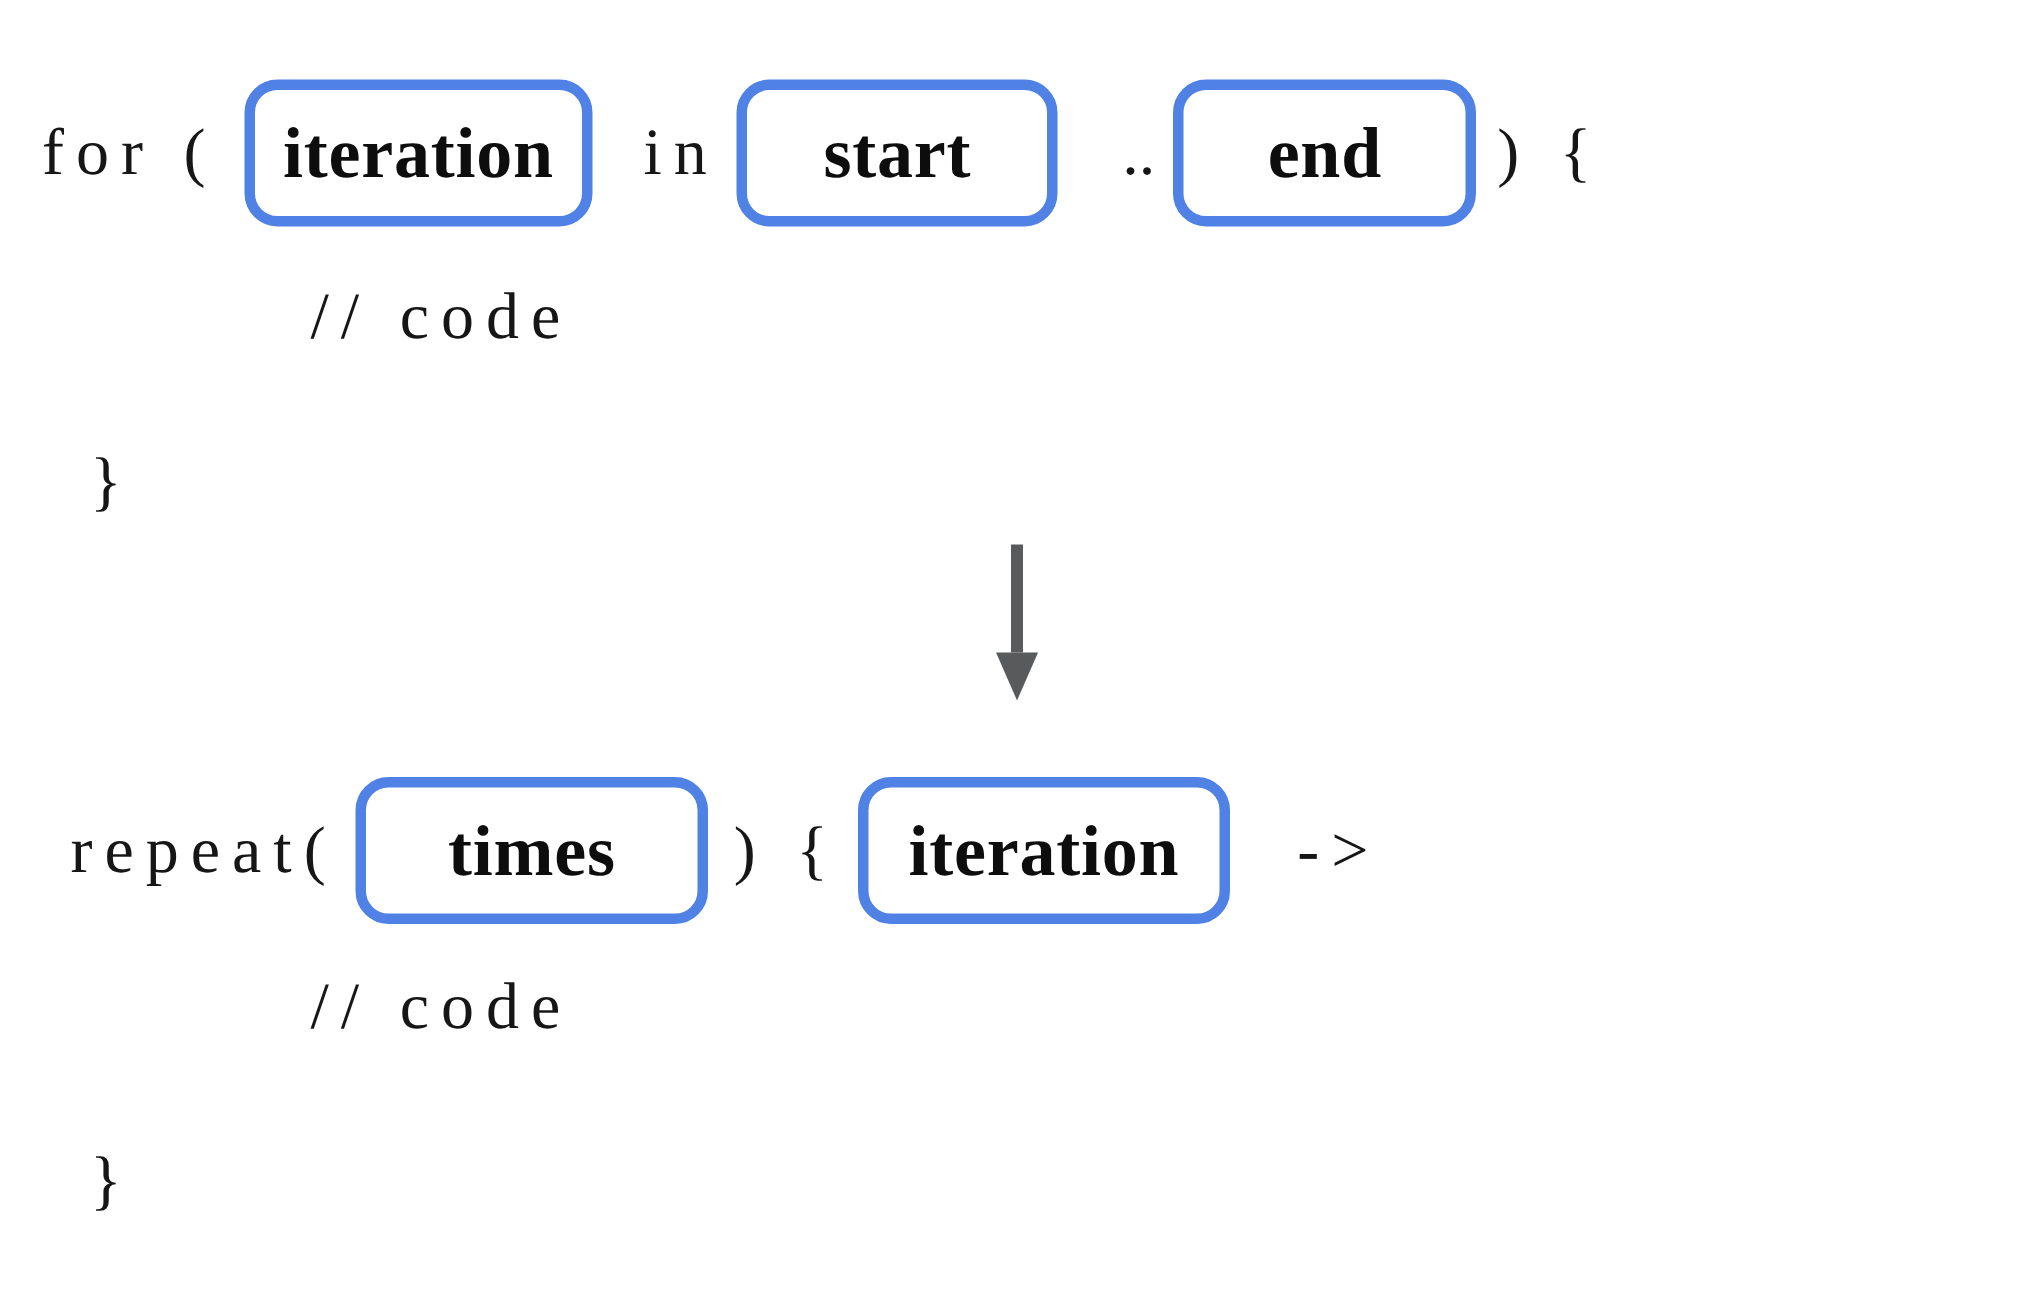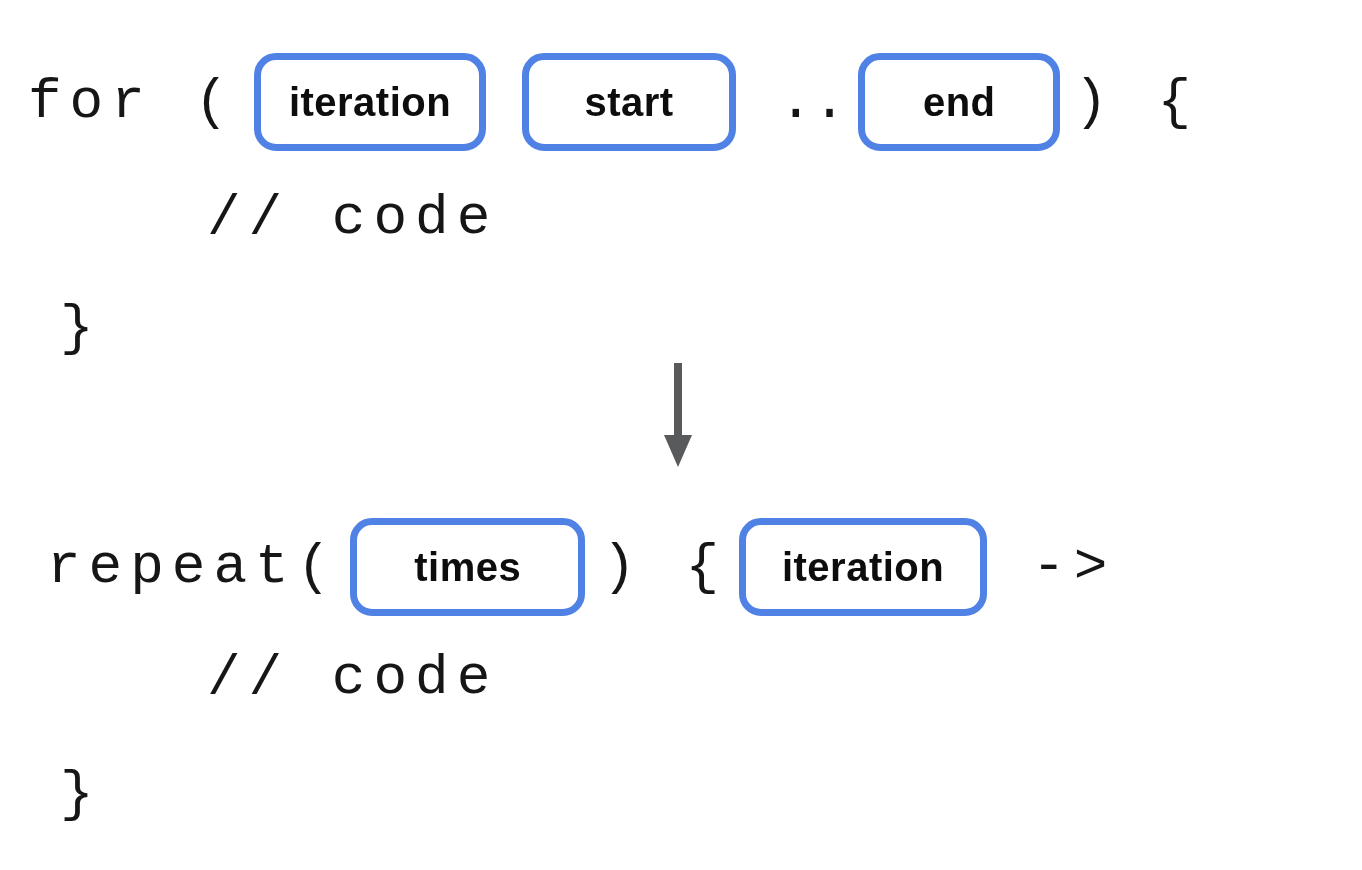--- a/index.html
+++ b/index.html
@@ -15,22 +15,22 @@
     overflow: hidden;
     font-family: "Liberation Sans", sans-serif;
   }
   .row {
     position: absolute;
     display: flex;
     align-items: center;
     height: 98px;
   }
   .code {
-    font-family: Liberation Mono, monospace;
-    font-size: 56px;
+    font-family: Liberation Serif, serif;
+    font-size: 44px;
     font-weight: 400;
     letter-spacing: 8px;
     color: var(--code-text, #161616);
     white-space: pre;
     line-height: 1.15;
   }
   .code.tight {
     letter-spacing: 0px;
   }
   .code.abs {
@@ -42,32 +42,32 @@
     height: 98px;
     border: 7px solid var(--box-border, #5082e6);
     border-radius: 22px;
     background: #ffffff;
     display: flex;
     align-items: center;
     justify-content: center;
     flex: 0 0 auto;
   }
   .param-label {
-    font-family: Liberation Sans, sans-serif;
+    font-family: Liberation Serif, serif;
     font-weight: 700;
-    font-size: 40px;
+    font-size: 48px;
     color: var(--label-text, #0d0d0d);
     letter-spacing: 0.5px;
     white-space: pre;
   }
   
   .row-for        { left: 28px;  top: 53px; }
   .box-iteration1 { width: 232px; margin-left: 18px; }
   .tok-in         { margin-left: 34px; }
-  .box-start      { width: 214px; margin-left: 36px; }
+  .box-start      { width: 214px; margin-left: 12px; }
   .tok-range      { margin-left: 43px; }
   .box-end        { width: 202px; margin-left: 12px; }
   .tok-close1     { margin-left: 14px; }
   
   .tok-comment1   { left: 207px; top: 186px; }
   .tok-brace1     { left: 60px;  top: 296px; }
   
   .transform-arrow {
     position: absolute;
     left: 664px;
@@ -102,20 +102,21 @@
 </head>
 <body>
 
 <div class="page">
 
   <div class="row row-for">
     <span class="code">for (</span>
     <span class="param-box box-iteration1">
       <span class="param-label">iteration</span>
     </span>
+    <span class="code tok-in">in</span>
     <span class="param-box box-start">
       <span class="param-label">start</span>
     </span>
     <span class="code tight tok-range">..</span>
     <span class="param-box box-end">
       <span class="param-label">end</span>
     </span>
     <span class="code tok-close1">) {</span>
   </div>
 

